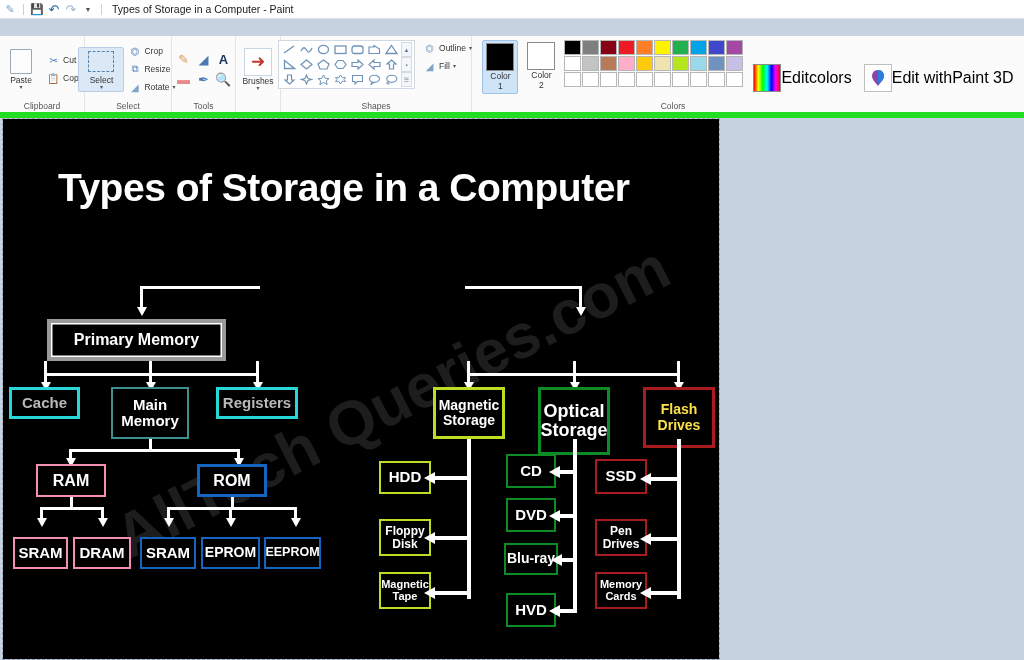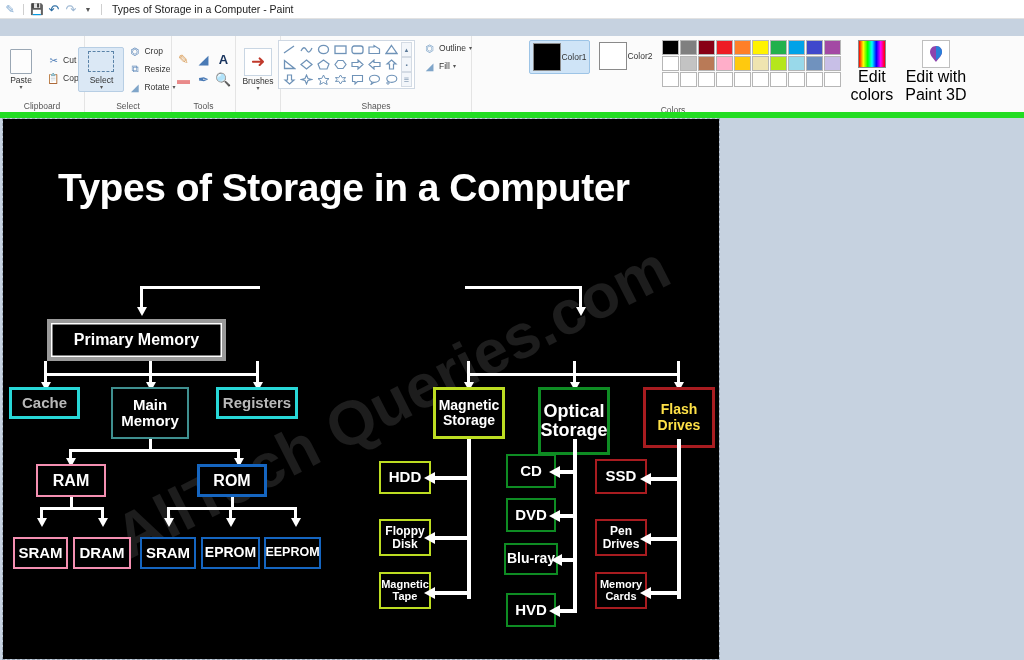--- a/index.html
+++ b/index.html
@@ -63,29 +63,29 @@
                margin-left:1px;}
   .shapescroll b{width:9px;height:13px;border:1px solid #d4dbe4;background:#f3f6fa;
                  font-size:6px;color:#5c7punk;display:flex;align-items:center;justify-content:center;
                  color:#5c7a99;font-weight:400;}
 
   
   .sizelines{display:flex;flex-direction:column;gap:2px;width:24px;}
   .sizelines u{display:block;background:#6b7f99;text-decoration:none;}
 
   
-  .colorbig{display:flex;flex-direction:row;align-items:center;padding:2px 3px;}
+  .colorbig{display:flex;flex-direction:column;align-items:center;padding:2px 3px;}
   .colorbig.sel{background:#cfe4f7;border:1px solid #9dc4e6;border-radius:2px;}
   .colorchip{width:26px;height:26px;border:1px solid #8a8a8a;}
   .colorbig .cl{font-size:8.5px;color:#333;line-height:10px;text-align:center;}
   .palette{display:grid;grid-template-columns:repeat(10,17px);grid-template-rows:repeat(3,15px);
            gap:1px;}
   .sw{width:15px;height:13px;border:1px solid #b6b6b6;}
 
-  .editcolors{display:flex;flex-direction:column;align-items:center;}
+  .editcolors{display:flex;flex-direction:row;align-items:center;margin-top:24px;}
   .rainbow{width:26px;height:26px;border:1px solid #8a8a8a;
     background:linear-gradient(90deg,#f00,#ff0,#0f0,#0ff,#00f,#f0f,#f00);}
   .p3d{width:26px;height:26px;border:1px solid #bfbfbf;background:#fff;
        display:flex;align-items:center;justify-content:center;}
 
   
   .workspace{position:absolute;left:0;top:112px;width:1024px;height:548px;background:#c6d2e0;}
   .greenbar{position:absolute;left:0;top:0;width:1024px;height:6px;background:#22dd22;}
   .canvaswrap{position:absolute;left:2px;top:6px;width:718px;height:542px;
               border:1px dashed #9aa6b5;box-sizing:border-box;}

